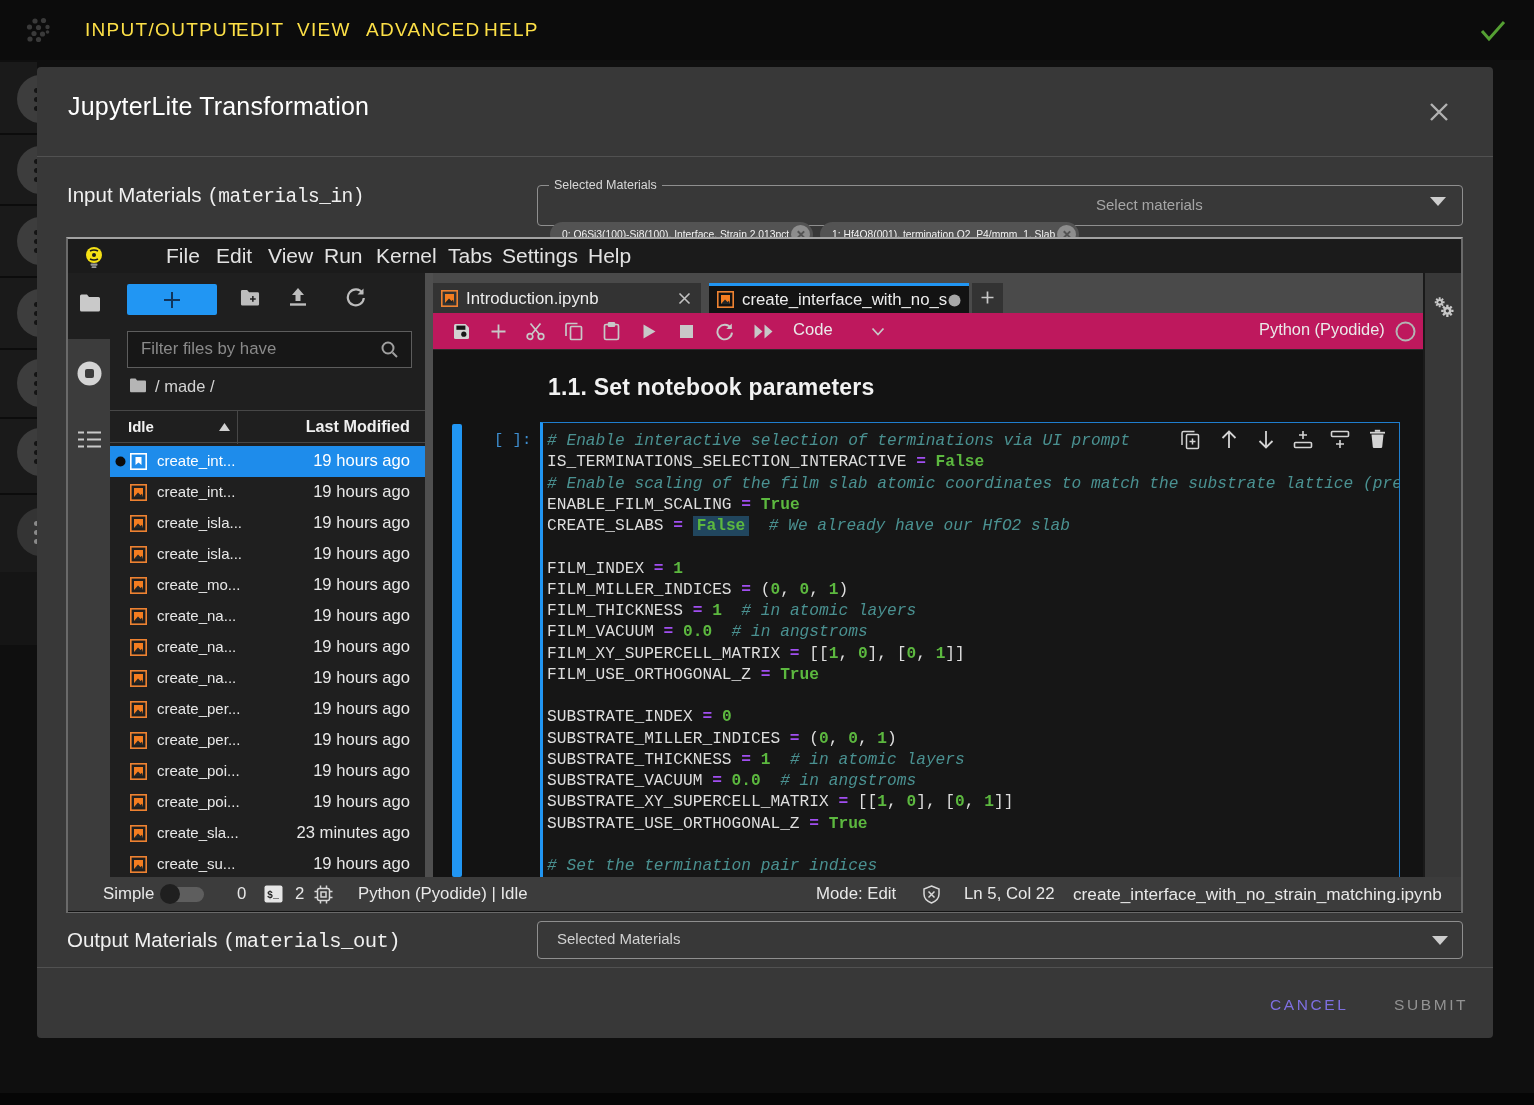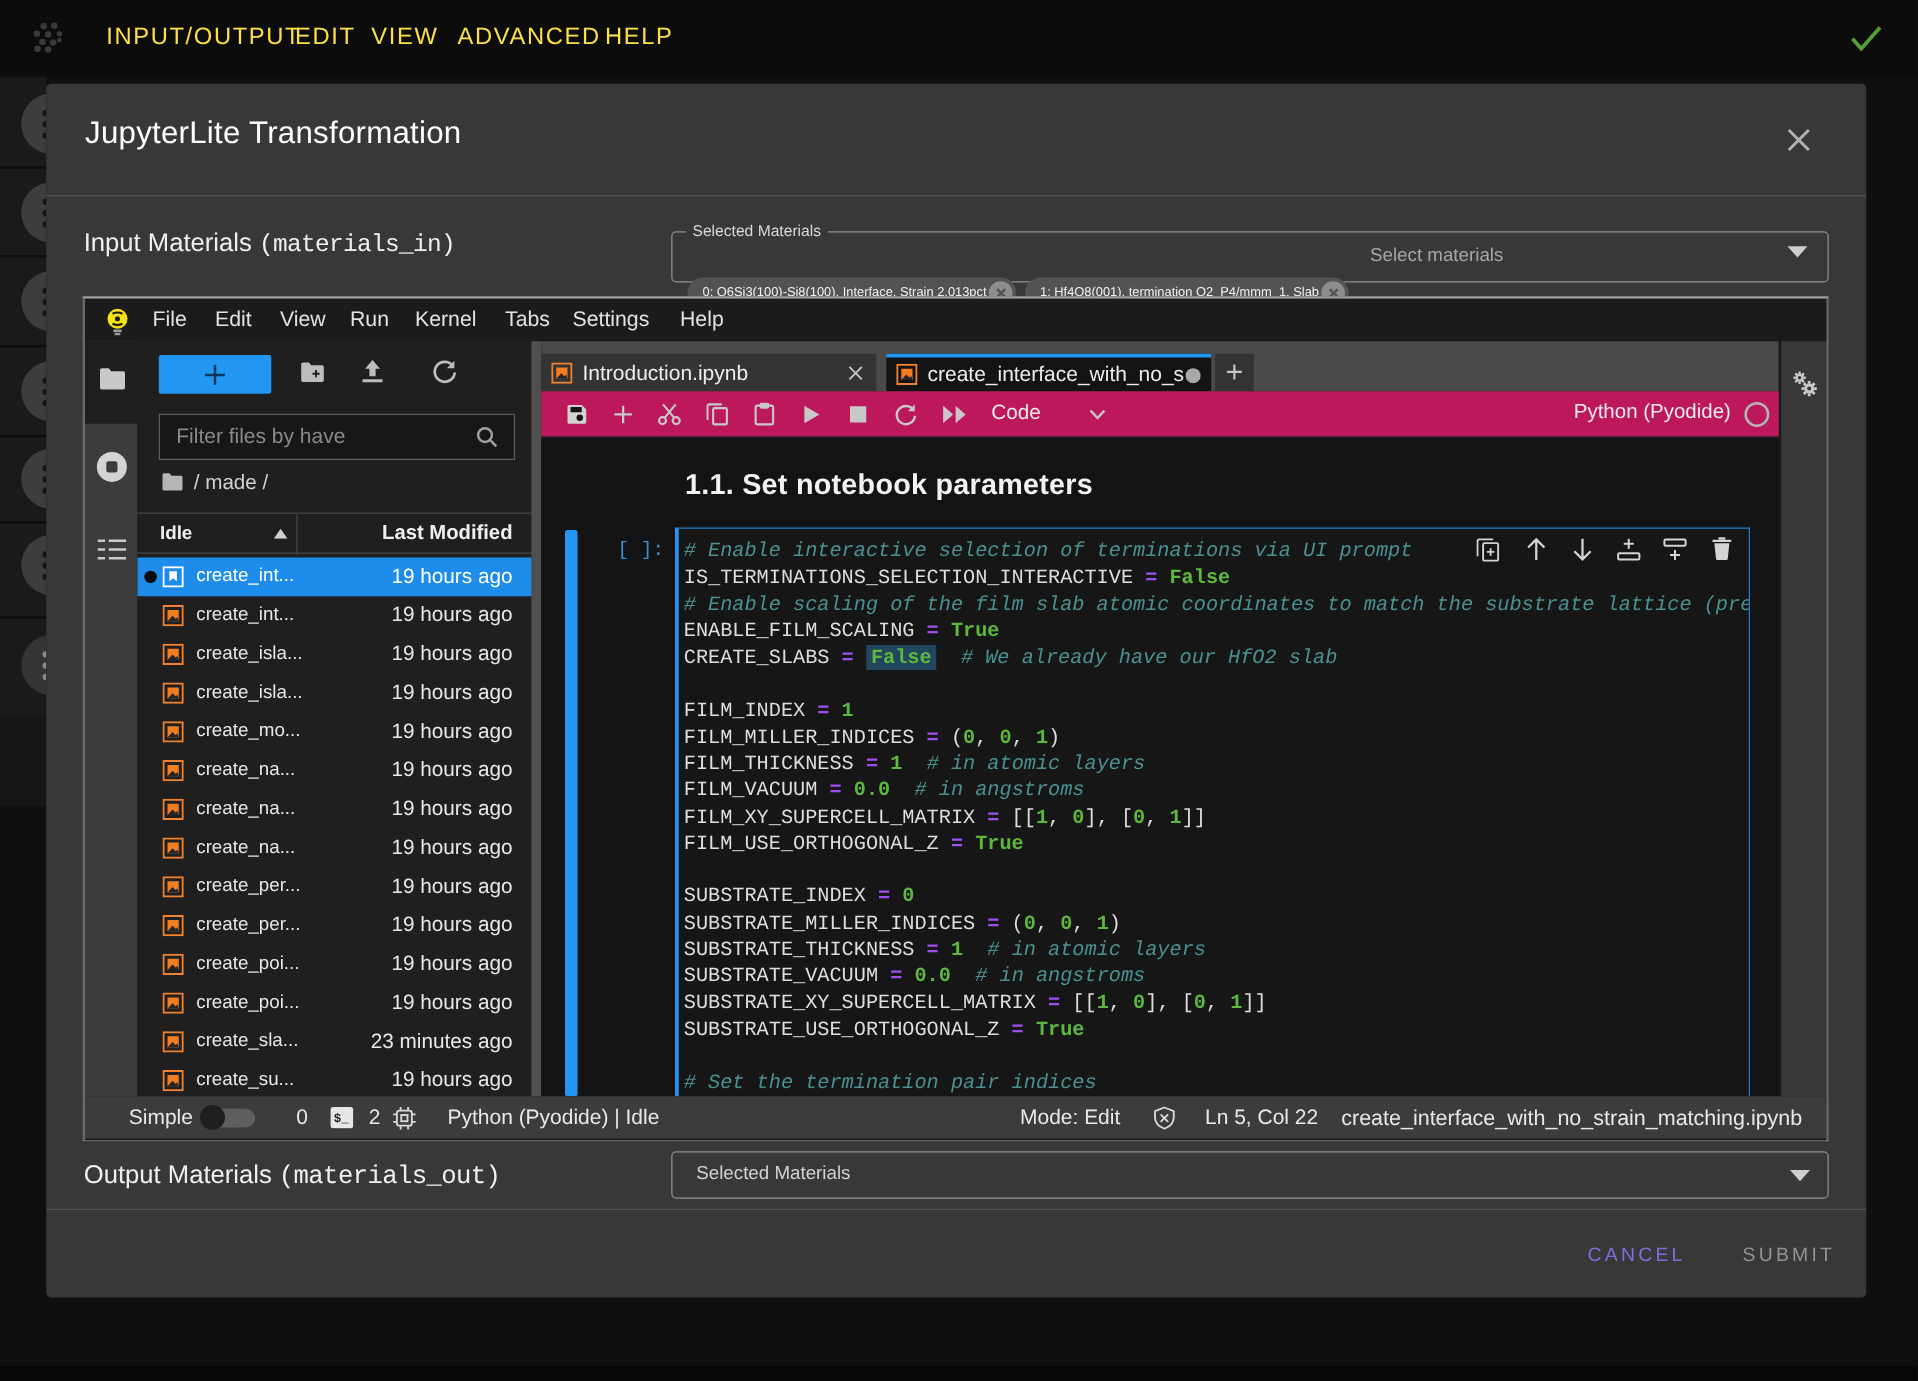--- a/index.html
+++ b/index.html
@@ -36,21 +36,21 @@
   .chip .x:before, .chip .x:after { content:""; position:absolute; left:9px; top:5px; width:1.8px; height:9px; background:#535353; }
   .chip .x:before { transform:rotate(45deg); }
   .chip .x:after { transform:rotate(-45deg); }
   #selmat-ph { left:559px; top:129px; font-size:15px; color:#a6a6a6; }
   .caret-down { position:absolute; width:0; height:0; border-left:8px solid transparent; border-right:8px solid transparent; border-top:9px solid #cdcdcd; }
 
   
   #jup { left:29px; top:170px; width:1397px; height:676px; background:#131313; border:2px solid #6a6a6a; border-top-color:#a2a2a2; border-bottom-width:1px; }
   
   #jmenubar { left:0; top:0; width:1393px; height:34px; background:#1b1b1b; }
-  #jmenubar .jm { position:absolute; top:0; height:34px; line-height:34px; color:#e2e2e2; font-size:17px; }
+  #jmenubar .jm { position:absolute; top:0; height:34px; line-height:34px; color:#e2e2e2; font-size:21px;margin-left:44px; }
 
   
   #jstrip { left:0; top:34px; width:42px; height:604px; background:#3c3c3c; }
   #jstrip-active { left:0; top:34px; width:42px; height:66px; background:#1f1f1f; }
   
   #fbpanel { left:42px; top:34px; width:315px; height:604px; background:#1f1f1f; }
   #handle { left:357px; top:34px; width:8px; height:604px; background:#4f4f4f; }
   #fb-plus { position:absolute; left:17px; top:11px; width:90px; height:31px; background:#2196f3; border-radius:2px; }
   #fb-filter { position:absolute; left:17px; top:58px; width:285px; height:37px; background:#171717; border:1px solid #5d5d5d; }
   #fb-filter span { position:absolute; left:13px; top:7px; font-size:16.8px; color:#8a8a8a; }

